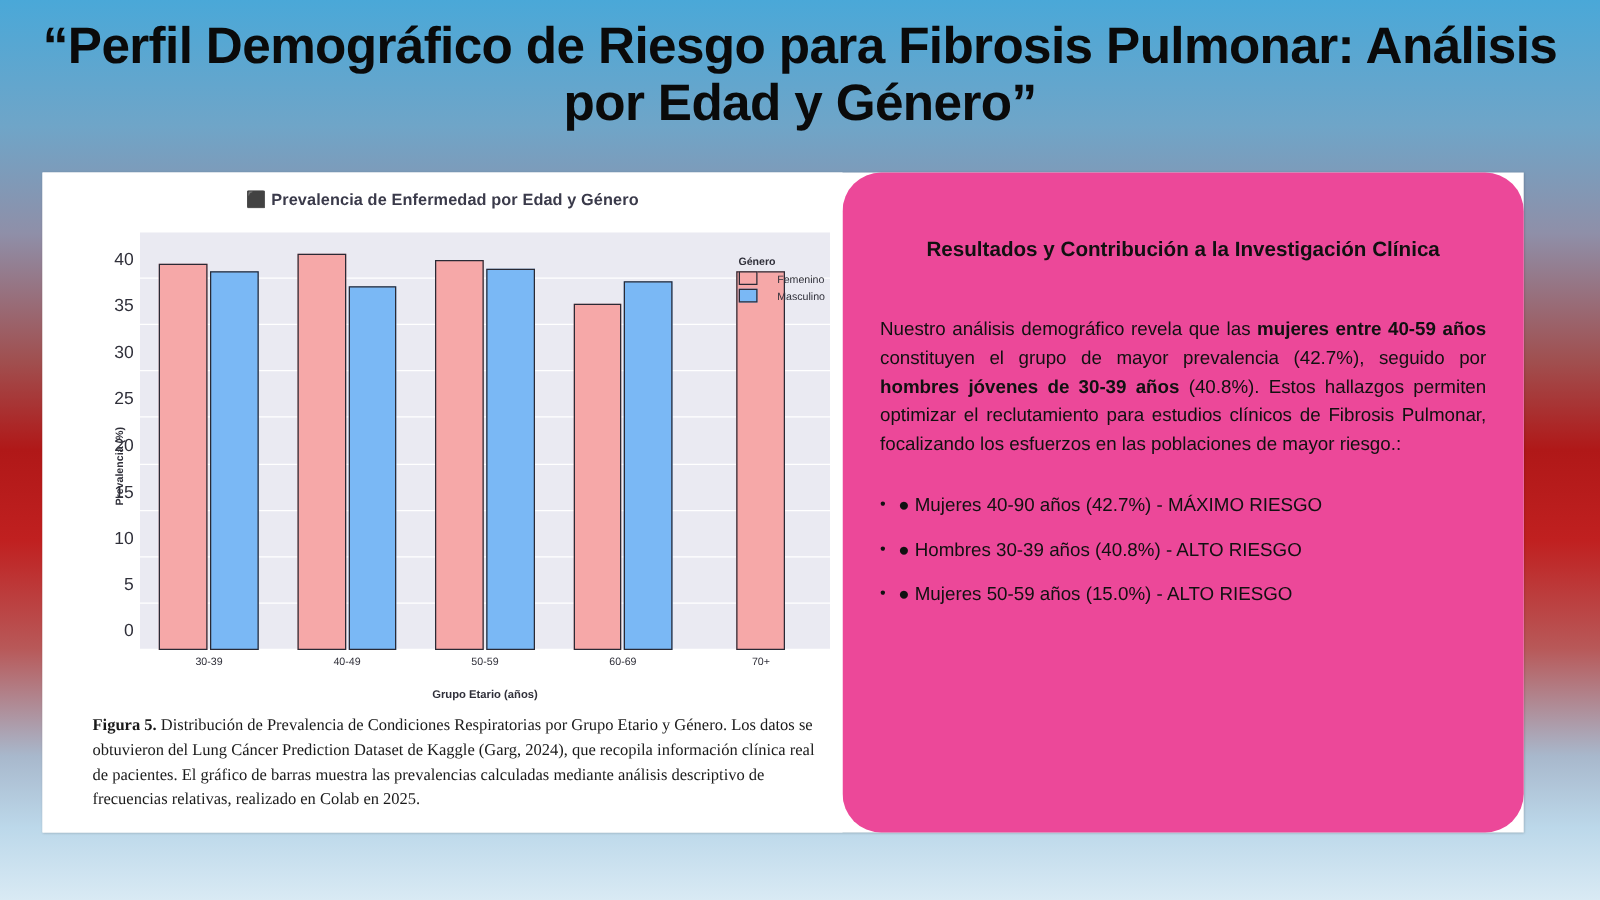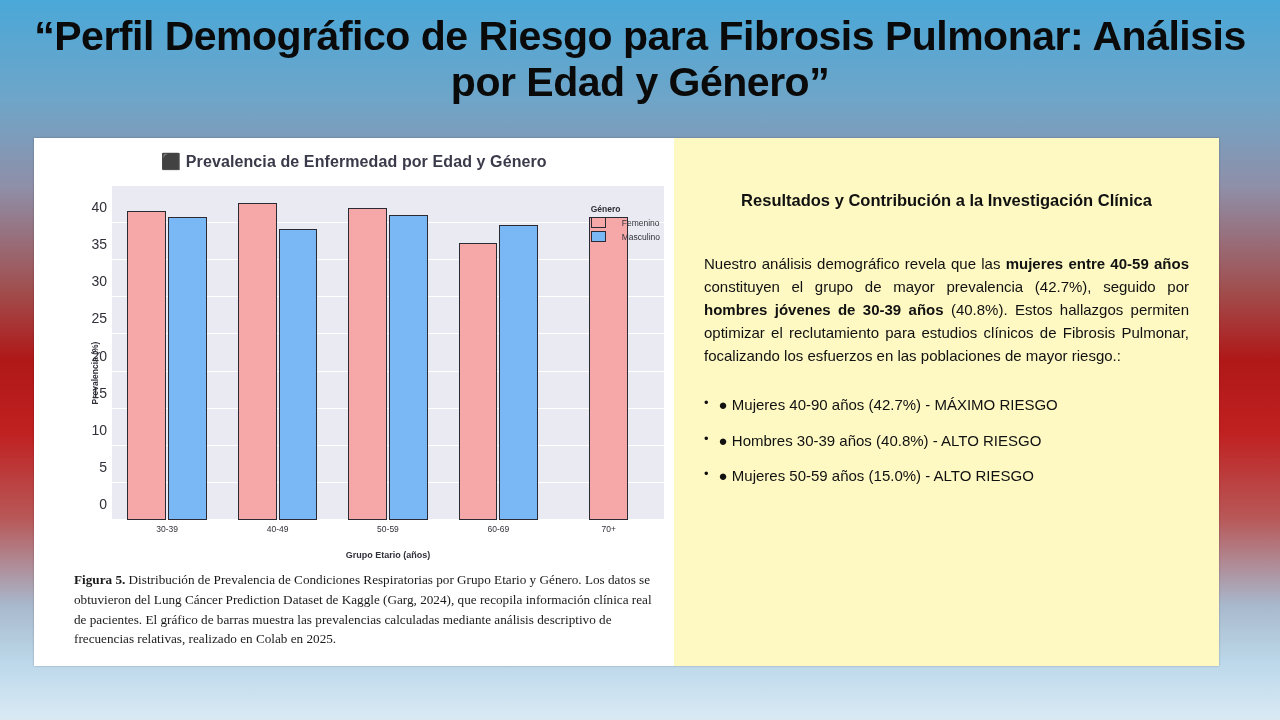--- a/index.html
+++ b/index.html
@@ -38,21 +38,21 @@
 
   
   #figure-panel {
     width:640px; height:528px; background:#ffffff;
     position:relative;
     padding:0;
     box-sizing:border-box;
   }
   #fig-title {
     text-align:center;
-    font-size:16px;
+    font-size:13px;
     font-weight:bold;
     color:#3a3a4a;
     padding-top:14px;
     letter-spacing:0.1px;
   }
   #chart-area {
     position:absolute; left:36px; top:40px; width:598px; height:390px;
   }
   #plot-bg {
     position:absolute; left:42px; top:8px; right:4px; bottom:48px;
@@ -99,23 +99,24 @@
   #fig-caption {
     position:absolute; left:40px; right:14px; top:432px;
     font-size:13.2px; line-height:1.5; color:#1a1a1a;
     text-align:left;
     font-family:"Liberation Serif", serif;
   }
   #fig-caption b { font-weight:bold; }
 
   
   #text-panel {
-    width:545px; height:528px; background:#fef9c3;
+    width:545px; height:528px; background:#ec4899;
     box-sizing:border-box;
     padding:52px 30px 20px 30px;
+    border-radius:31px;
   }
   #results-heading {
     text-align:center; font-size:16.5px; font-weight:bold; color:#111;
     line-height:1.3; margin-bottom:42px;
   }
   #results-body {
     font-size:15px; line-height:1.52; color:#111; text-align:justify;
     margin-bottom:28px;
   }
   #results-body b { font-weight:bold; }

